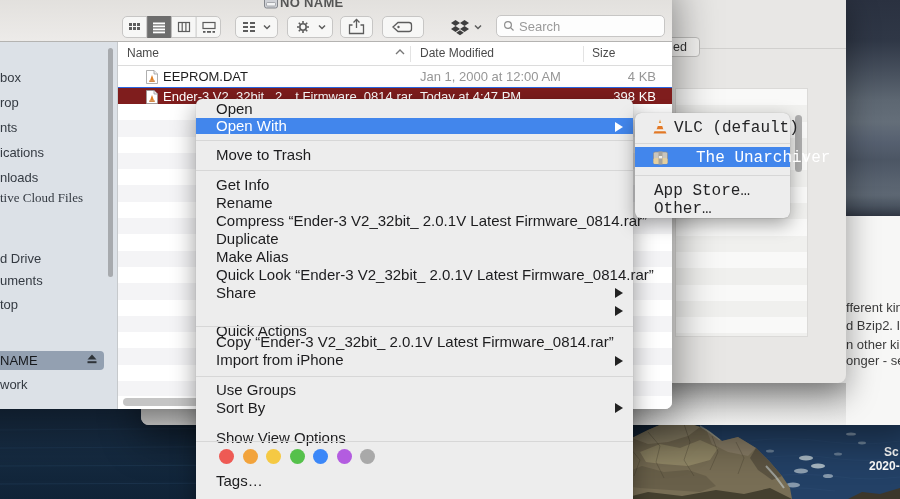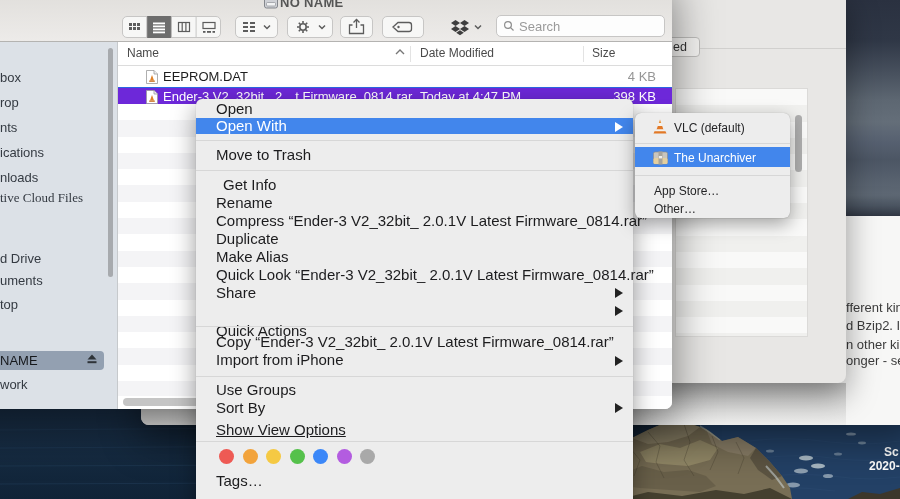--- a/index.html
+++ b/index.html
@@ -33,35 +33,35 @@
 .tbtn{position:absolute;top:46px;height:22px;background:#f7f7f6;border:1px solid #c7c6c5;border-radius:5px;}
 #sidebar{position:absolute;left:0;top:72px;width:198px;height:367px;background:#dce1e7;border-right:1px solid #c6c9cc;}
 #sidebar .it{position:absolute;left:80px;font-size:13px;color:#343a42;line-height:16px;white-space:nowrap;}
 #sbsel{position:absolute;left:0;top:309px;width:184px;height:19px;background:#93a0b1;border-radius:0 4px 4px 0;}
 #sbscroll{position:absolute;left:188px;top:78px;width:5px;height:229px;background:#a7aaae;border-radius:2.5px;}
 #list{position:absolute;left:198px;top:72px;width:554px;height:367px;background:#fff;}
 #lhead{position:absolute;left:0;top:0;width:554px;height:24px;border-bottom:1px solid #dcdcdc;font-size:12px;color:#4a4a4a;}
 #stripes{position:absolute;left:0;top:62px;width:554px;height:292px;
  background:repeating-linear-gradient(180deg,#ffffff 0 16.3px,#f4f4f6 16.3px 32.6px);}
 #row1{position:absolute;left:0;top:24px;width:554px;height:21px;background:#fff;font-size:13px;color:#1e1e1e;}
-#row2{position:absolute;left:0;top:45px;width:554px;height:17px;background:#6d28d9;border-top:1px solid #2a66e2;font-size:13px;color:#fff;}
+#row2{position:absolute;left:0;top:45px;width:554px;height:17px;background:#7f1d1d;border-top:1px solid #2a66e2;font-size:13px;color:#fff;}
 .gray{color:#969696;}
 #hthumb{position:absolute;left:5px;top:356px;width:240px;height:8px;background:#c5c5c5;border-radius:4px;}
 
 #menu{left:196px;top:99px;width:437px;height:412px;background:#ededed;border-radius:6px;
  box-shadow:0 8px 24px rgba(0,0,0,.4), 0 0 1px rgba(0,0,0,.3);}
 #menu .mi{position:absolute;left:20px;height:18px;line-height:18px;font-size:15px;color:#1c1c1e;white-space:nowrap;}
 #menu .sep{position:absolute;left:0;width:437px;height:1px;background:#d7d7d7;}
 #mhl{position:absolute;left:0;top:19px;width:437px;height:16px;background:#4286ec;}
 .arr{position:absolute;left:419px;width:0;height:0;border-top:5.5px solid transparent;border-bottom:5.5px solid transparent;border-left:8px solid #222;}
 .dot{position:absolute;top:350px;width:15px;height:15px;border-radius:50%;}
 
 #submenu{left:635px;top:113px;width:155px;height:105px;background:#ededed;border-radius:6px;
  box-shadow:0 6px 18px rgba(0,0,0,.35), 0 0 1px rgba(0,0,0,.3);}
-#submenu .mi{position:absolute;left:39px;height:18px;line-height:18px;font-size:12px;color:#242426;white-space:nowrap;}
+#submenu .mi{position:absolute;left:39px;height:18px;line-height:18px;font-size:16px;color:#242426;white-space:nowrap;font-family:Liberation Mono, monospace;}
 #submenu .sep{position:absolute;left:0;width:155px;height:1px;background:#d7d7d7;}
 #shl{position:absolute;left:0;top:34px;width:155px;height:20px;background:#4286ec;}
 </style>
 </head>
 <body>
 <div id="stage">
   <div class="abs" id="wp-sky"></div>
   <div class="abs" id="wp-water"></div>
   <svg class="abs" id="cliff" style="left:0;top:396px;" width="900" height="103" viewBox="0 0 900 103">
     <g stroke="#24405e" stroke-width="1.2" opacity=".45">
@@ -263,20 +263,21 @@
         <div class="abs" style="left:474px;top:4px;">Size</div>
       </div>
       <div id="row1">
         <svg class="abs" style="left:28px;top:4px;" width="12" height="14" viewBox="0 0 12 14">
           <path d="M0.5 0.5 H8 L11.5 4 V13.5 H0.5 Z" fill="#fff" stroke="#9a9a9a" stroke-width=".8"></path>
           <path d="M8 0.5 L8 4 L11.5 4" fill="#eee" stroke="#9a9a9a" stroke-width=".8"></path>
           <path d="M6 5 L8 10.5 H4 Z" fill="#e08127"></path>
           <rect x="3.2" y="10.5" width="5.6" height="1.3" fill="#c96f1e"></rect>
         </svg>
         <div class="abs" style="left:45px;top:3px;">EEPROM.DAT</div>
+        <div class="abs gray" style="left:302px;top:3px;">Jan 1, 2000 at 12:00 AM</div>
         <div class="abs gray" style="right:16px;top:3px;">4 KB</div>
       </div>
       <div id="row2">
         <svg class="abs" style="left:28px;top:2px;" width="12" height="14" viewBox="0 0 12 14">
           <path d="M0.5 0.5 H8 L11.5 4 V13.5 H0.5 Z" fill="#fff" stroke="#9a9a9a" stroke-width=".8"></path>
           <path d="M8 0.5 L8 4 L11.5 4" fill="#eee" stroke="#9a9a9a" stroke-width=".8"></path>
           <path d="M6 5 L8 10.5 H4 Z" fill="#e08127"></path>
           <rect x="3.2" y="10.5" width="5.6" height="1.3" fill="#c96f1e"></rect>
         </svg>
         <div class="abs" style="left:45px;top:1px;width:250px;overflow:hidden;white-space:nowrap;">Ender-3 V2_32bit_ 2…t Firmware_0814.rar</div>
@@ -288,39 +289,39 @@
   </div>
 
   <div class="abs" id="menu">
     <div class="mi" style="top:1px;">Open</div>
     <div id="mhl"></div>
     <div class="mi" style="top:18px;color:#fff;">Open With</div>
     <div class="arr" style="top:22.5px;border-left-color:#fff;"></div>
     <div class="sep" style="top:40.5px;"></div>
     <div class="mi" style="top:47px;">Move to Trash</div>
     <div class="sep" style="top:70.5px;"></div>
-    <div class="mi" style="top:76.5px;margin-left:7px;">Get Info</div>
+    <div class="mi" style="top:76.5px;">Get Info</div>
     <div class="mi" style="top:94.5px;">Rename</div>
     <div class="mi" style="top:112.5px;">Compress “Ender-3 V2_32bit_ 2.0.1V Latest Firmware_0814.rar”</div>
     <div class="mi" style="top:130.5px;">Duplicate</div>
     <div class="mi" style="top:148.5px;">Make Alias</div>
     <div class="mi" style="top:166.5px;">Quick Look “Ender-3 V2_32bit_ 2.0.1V Latest Firmware_0814.rar”</div>
     <div class="mi" style="top:184.5px;">Share</div>
     <div class="arr" style="top:189px;"></div>
     <div class="mi" style="top:202.5px;margin-top:20px;">Quick Actions</div>
     <div class="arr" style="top:207px;"></div>
     <div class="sep" style="top:226.5px;"></div>
     <div class="mi" style="top:234px;">Copy “Ender-3 V2_32bit_ 2.0.1V Latest Firmware_0814.rar”</div>
     <div class="mi" style="top:252px;">Import from iPhone</div>
     <div class="arr" style="top:256.5px;"></div>
     <div class="sep" style="top:276.5px;"></div>
     <div class="mi" style="top:281.5px;">Use Groups</div>
     <div class="mi" style="top:299.5px;">Sort By</div>
     <div class="arr" style="top:304px;"></div>
-    <div class="mi" style="top:322px;text-decoration:underline;">Show View Options</div>
+    <div class="mi" style="top:330px;">Show View Options</div>
     <div class="sep" style="top:341.5px;"></div>
     <div class="dot" style="left:23px;background:#ee5a54;"></div>
     <div class="dot" style="left:46.5px;background:#f2a33c;"></div>
     <div class="dot" style="left:70px;background:#f5c943;"></div>
     <div class="dot" style="left:93.5px;background:#55c14b;"></div>
     <div class="dot" style="left:117px;background:#3b87f8;"></div>
     <div class="dot" style="left:140.5px;background:#b35ce0;"></div>
     <div class="dot" style="left:164px;background:#a9a9a9;"></div>
     <div class="mi" style="top:373px;">Tags…</div>
   </div>
@@ -335,18 +336,18 @@
     </svg>
     <div class="mi" style="top:5.5px;">VLC (default)</div>
     <div class="sep" style="top:29.5px;"></div>
     <div id="shl"></div>
     <svg class="abs" style="left:18px;top:38px;" width="15" height="14" viewBox="0 0 15 14">
       <rect x="0.5" y="1" width="14" height="12" rx="1.5" fill="#c9c5bd" stroke="#8e8a82" stroke-width=".6"></rect>
       <rect x="0.5" y="7" width="14" height="6" rx="1.5" fill="#e4cf9f"></rect>
       <rect x="5.5" y="0.5" width="4" height="13" fill="#a7a39a"></rect>
       <rect x="5.9" y="5" width="3.2" height="2.4" fill="#efefed"></rect>
     </svg>
-    <div class="mi" style="top:36px;color:#fff;">The Unarchiver</div>
+    <div class="mi" style="top:36px;color:#fff;margin-left:22px;">The Unarchiver</div>
     <div class="sep" style="top:61.5px;"></div>
     <div class="mi" style="left:19px;top:69px;">App Store…</div>
     <div class="mi" style="left:19px;top:87px;">Other…</div>
   </div>
 </div>
 
 </body></html>

